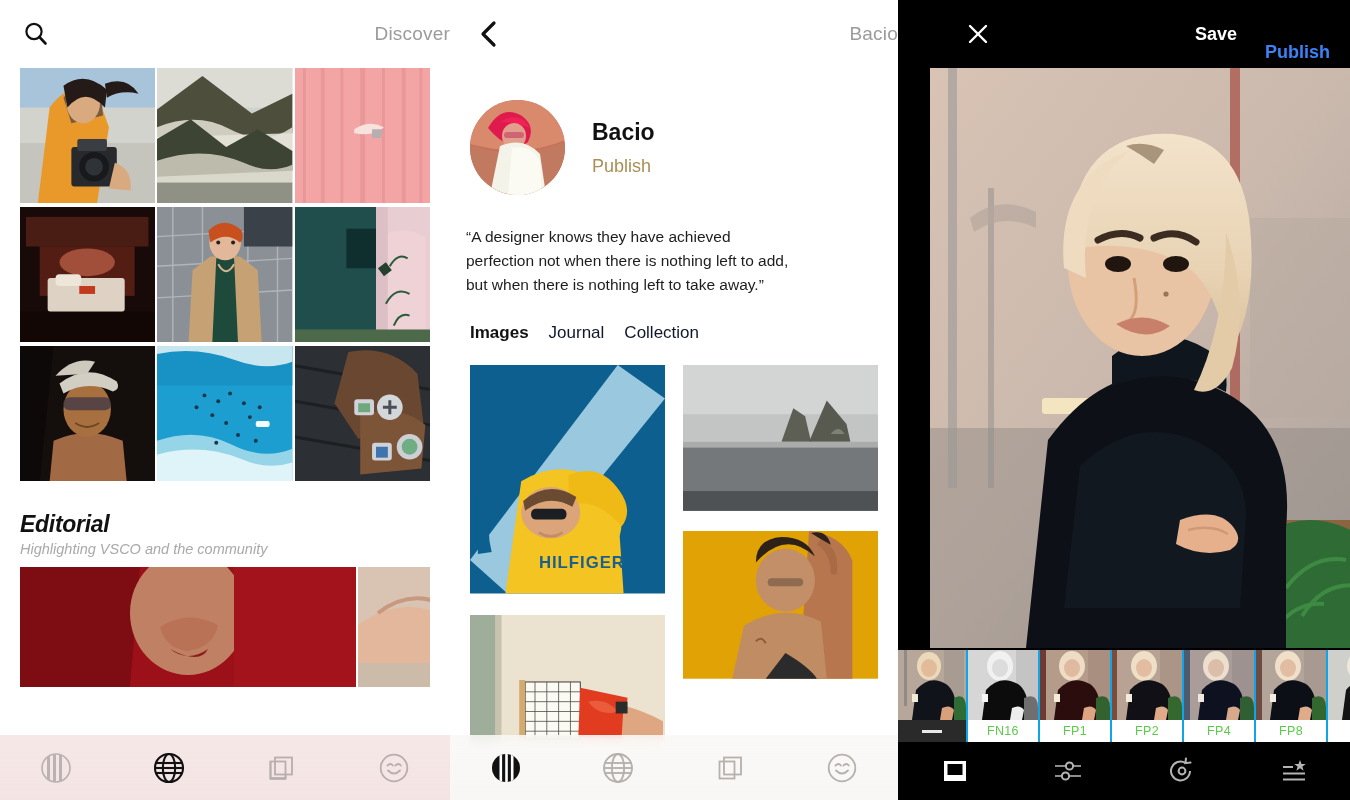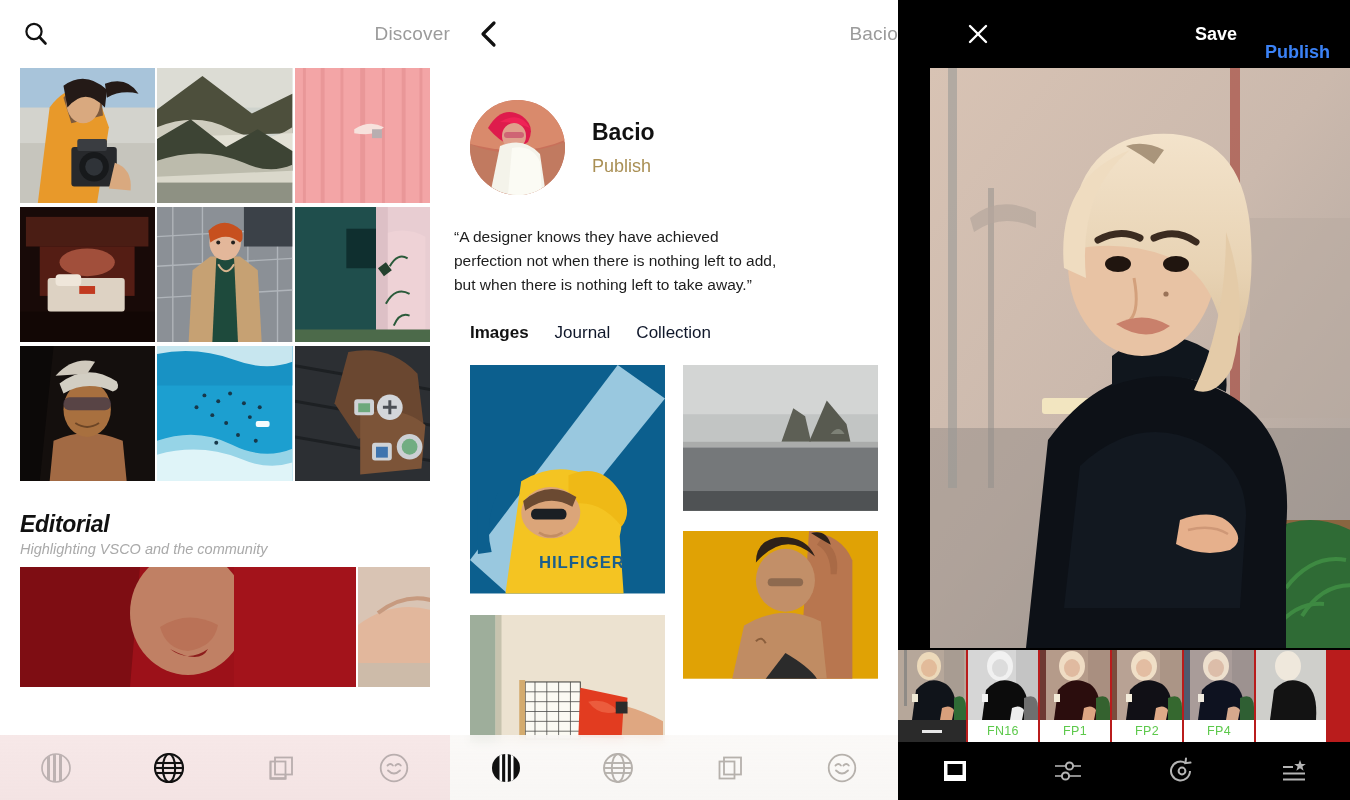--- a/index.html
+++ b/index.html
@@ -63,24 +63,24 @@
   .profile-row { display: flex; align-items: center; padding: 32px 0 0 20px; }
   .avatar {
     width: 95px; height: 95px; border-radius: 50%; overflow: hidden;
     flex: none; position: relative;
   }
   .profile-meta { margin-left: 27px; }
   .profile-name { font-size: 23px; font-weight: bold; color: #111; }
   .follow-link { font-size: 18px; margin-top: 10px; display: inline-block; }
 
   .quote {
-    margin: 30px 20px 0 4px; font-size: 15.5px; line-height: 1.55;
+    margin: 30px 20px 0 16px; font-size: 15.5px; line-height: 1.55;
     color: #1d1d1d; max-width: 330px;
   }
-  .tabs { display: flex; gap: 26px; margin: 26px 20px 0 20px; align-items: flex-end; }
+  .tabs { display: flex; gap: 20px; margin: 26px 20px 0 20px; align-items: flex-end; }
   .tab { font-size: 17px; color: #0f172a; }
   .tab.active { color: #111; font-weight: bold; }
 
   .mid-grid { display: flex; gap: 18px; margin: 22px 20px 0 20px; }
   .mid-col { display: flex; flex-direction: column; gap: 18px; width: 198px; }
   .ph { width: 100%; position: relative; overflow: hidden; }
 
   
   .rtopbar {
     height: 68px; background: #000; display: flex; align-items: center;
@@ -88,21 +88,21 @@
   }
   .rtopbar .spacer { flex: 1; }
   .rt-action { font-size: 18px; margin-left: 28px; }
   .save-label { color: #fff; font-weight: bold; }
   .publish-label { font-weight: bold; }
 
   .editor-photo { position: relative; width: 452px; height: 580px; overflow: hidden; }
 
   .filmstrip {
     position: absolute; left: 0; bottom: 58px; width: 452px; height: 92px;
-    background: #b91c1c; display: flex; gap: 2px; overflow: hidden;
+    background: #0ea5e9; display: flex; gap: 2px; overflow: hidden;
   }
   .fs-item { width: 70px; height: 92px; flex: none; position: relative; overflow: hidden; }
   .fs-thumb { width: 100%; height: 70px; position: relative; overflow: hidden; }
   .fs-label {
     height: 22px; background: #fff; color: #5dc94b; font-size: 12.5px;
     display: flex; align-items: center; justify-content: center; letter-spacing: .3px;
   }
   .fs-item.original .fs-thumb { height: 70px; }
   .fs-item.original { width: 68px; }
   .fs-item.original .fs-foot {
@@ -667,20 +667,36 @@
             <ellipse cx="32" cy="18" rx="8" ry="9" fill="#dcbda9"></ellipse>
             <path d="M18 40 q14 -16 32 -6 q12 8 10 36 l-46 0z" fill="#0e1220"></path>
             <rect x="14" y="44" width="6" height="8" fill="#f0eade"></rect>
             <path d="M44 58 q8 -4 12 2 l-2 10 -12 0z" fill="#d6a98d"></path>
             <path d="M56 48 q14 -6 14 10 l0 12 -14 0z" fill="#2f5f33"></path>
           </svg>
         </div>
         <div class="fs-label">FP4</div>
       </div>
 
+      <div class="fs-item">
+        <div class="fs-thumb">
+          <svg class="art" viewBox="0 0 70 70" preserveAspectRatio="none">
+            <rect width="70" height="70" fill="#b4a59b"></rect>
+            <rect x="0" width="6" height="70" fill="#6d4a42"></rect>
+            <rect x="48" width="22" height="70" fill="#a89a90"></rect>
+            <ellipse cx="32" cy="16" rx="13" ry="15" fill="#f1e0c9"></ellipse>
+            <ellipse cx="32" cy="18" rx="8" ry="9" fill="#e0bda3"></ellipse>
+            <path d="M18 40 q14 -16 32 -6 q12 8 10 36 l-46 0z" fill="#0c0f15"></path>
+            <rect x="14" y="44" width="6" height="8" fill="#f4eddd"></rect>
+            <path d="M44 58 q8 -4 12 2 l-2 10 -12 0z" fill="#dfab89"></path>
+            <path d="M56 48 q14 -6 14 10 l0 12 -14 0z" fill="#336730"></path>
+          </svg>
+        </div>
+        <div class="fs-label">FP8</div>
+      </div>
 
       <div class="fs-item">
         <div class="fs-thumb">
           <svg class="art" viewBox="0 0 70 70" preserveAspectRatio="none">
             <rect width="70" height="70" fill="#cfcfcb"></rect>
             <ellipse cx="32" cy="16" rx="13" ry="15" fill="#efe8dc"></ellipse>
             <path d="M18 40 q14 -16 32 -6 q12 8 10 36 l-46 0z" fill="#131313"></path>
           </svg>
         </div>
         <div class="fs-label"></div>

